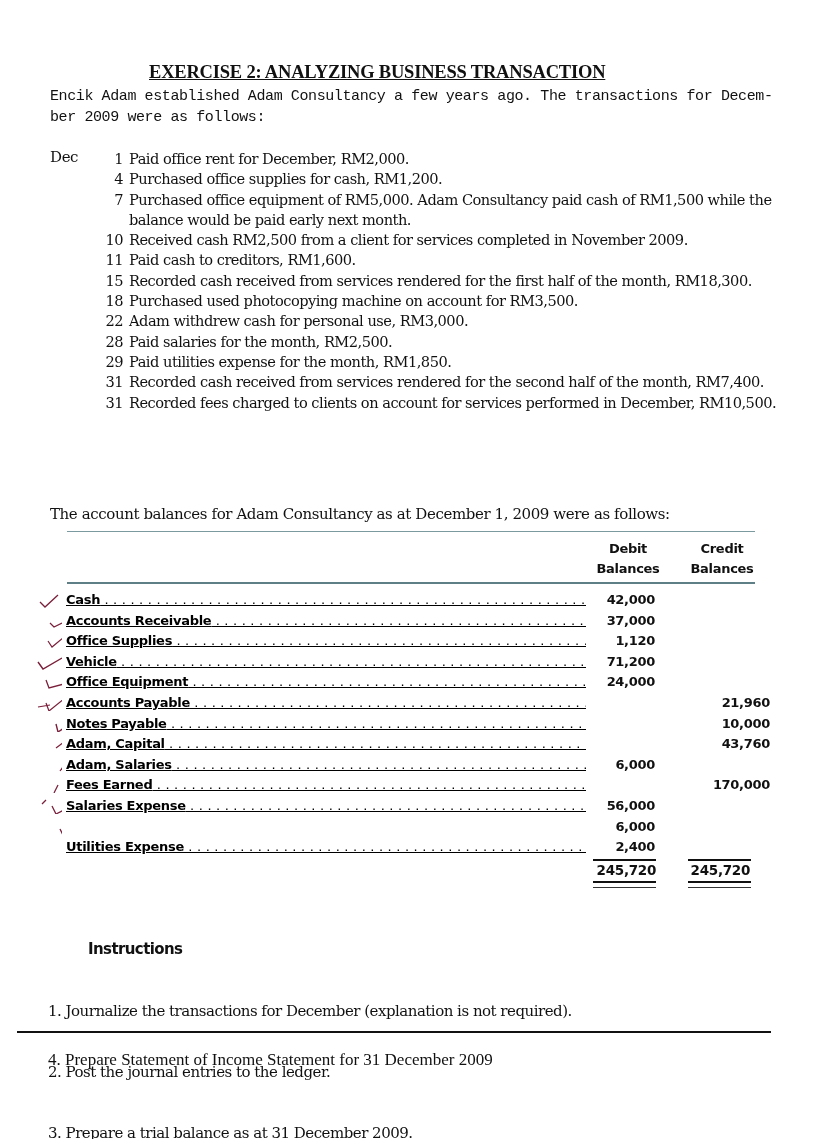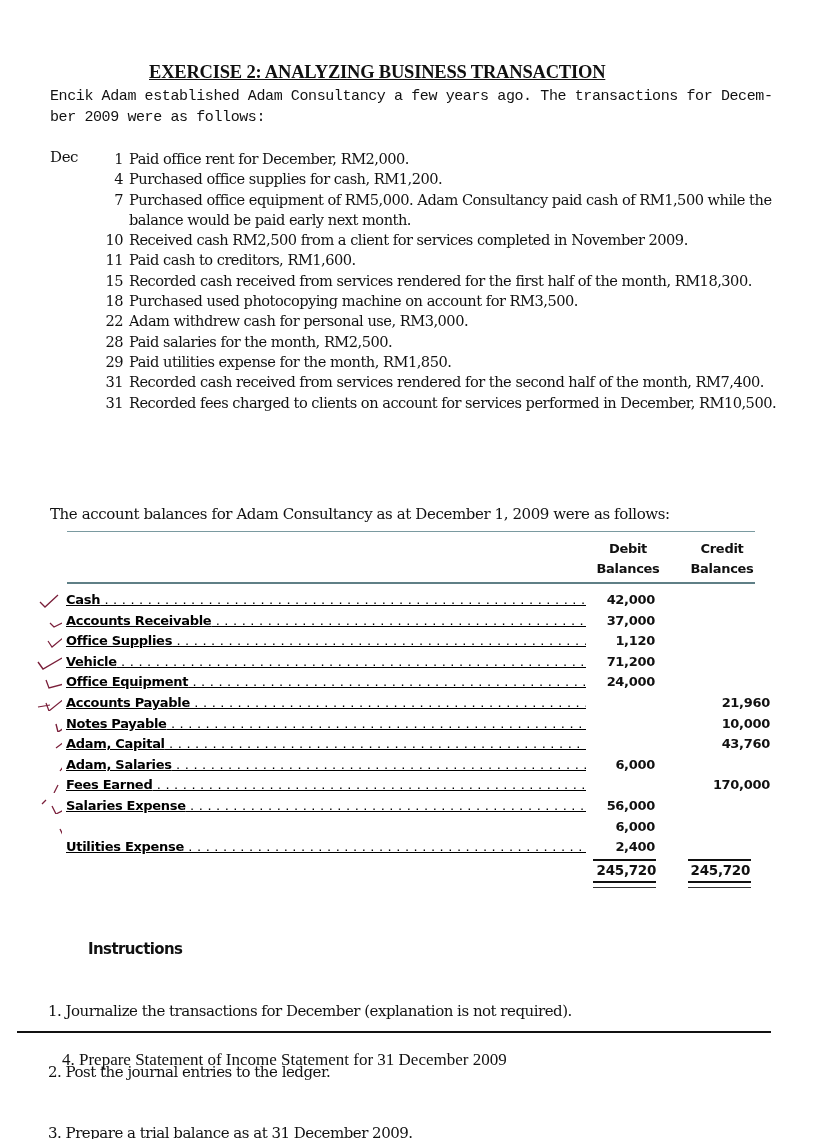--- a/index.html
+++ b/index.html
@@ -66,21 +66,21 @@
 
   .instr-head {
     position: absolute; left: 48px; top: 940px;
     font-family: "DejaVu Sans", sans-serif; font-weight: bold; font-size: 15px; letter-spacing: -0.6px; margin-left: 40px;
   }
   .instr-list { position: absolute; left: 48px; top: 961px; }
   .instr-item {
     font-family: "DejaVu Serif", serif; font-size: 15px; line-height: 21px; letter-spacing: -0.5px; white-space: nowrap; margin-top: 40px;
   }
   .divider { position: absolute; left: 17px; top: 1031px; width: 754px; height: 2px; background: #111; }
-  .extra-list { position: absolute; left: 62px; top: 1048px; }
+  .extra-list { position: absolute; left: 48px; top: 1048px; }
   .extra-item {
     font-family: "Liberation Serif", serif; font-size: 17px; line-height: 23px; white-space: nowrap;
   }
 </style>
 </head>
 <body>
 
 <div class="title">EXERCISE 2: ANALYZING BUSINESS TRANSACTION</div>
 
 <div class="intro">Encik Adam established Adam Consultancy a few years ago. The transactions for Decem- ber 2009 were as follows:</div>

